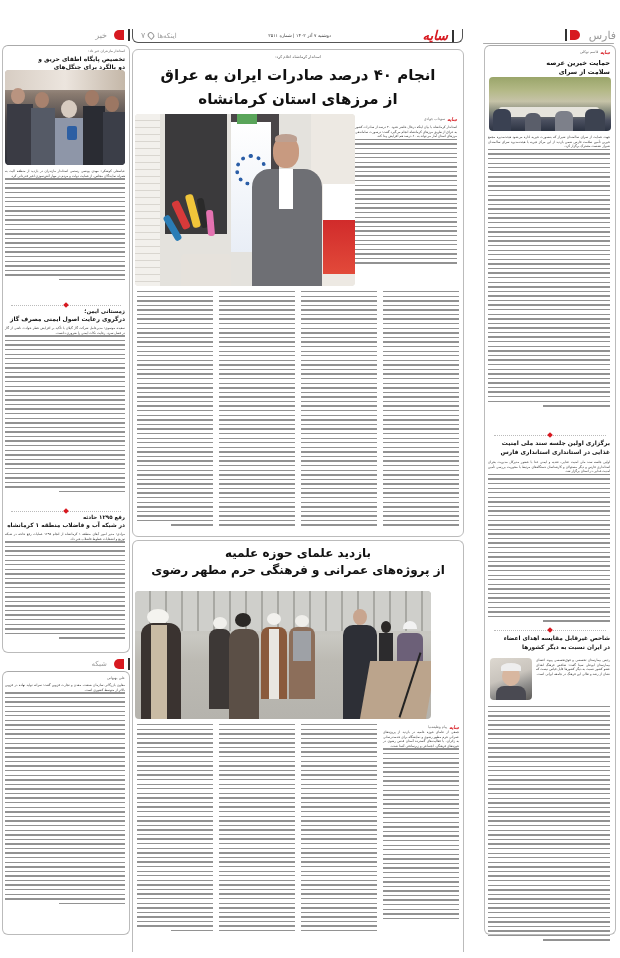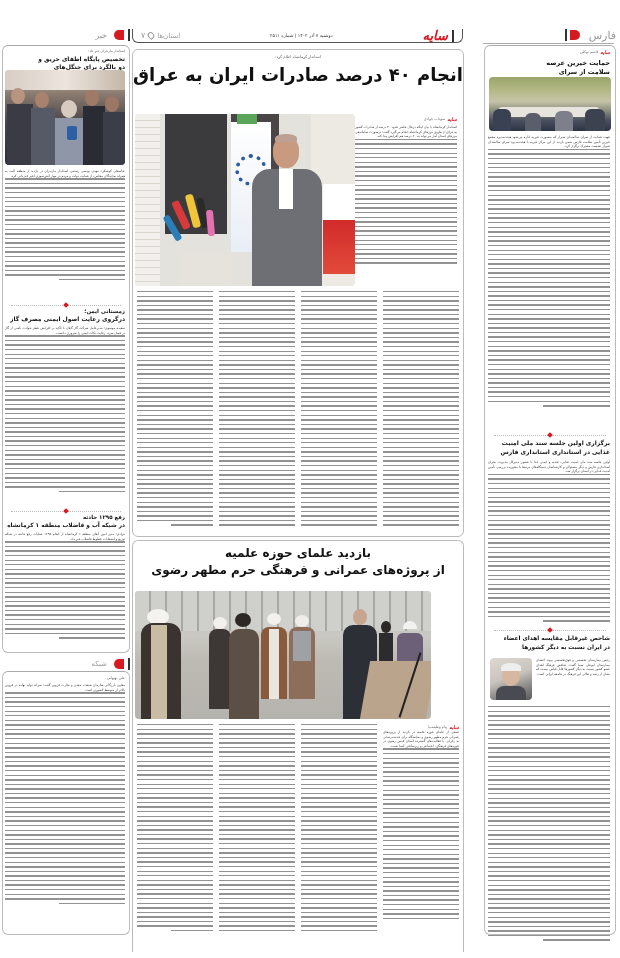--- a/index.html
+++ b/index.html
@@ -25,21 +25,21 @@
 
   
   .panel { position: absolute; border: 1px solid #bbb; border-radius: 6px; background: #fff; }
 
   .tiny { font-size: 3.2px; line-height: 4.6px; color: #333; text-align: justify; }
   .kicker { font-size: 3.8px; color: #555; }
   .byline { display: flex; align-items: center; gap: 2px; font-size: 3.6px; color: #666; }
   .byline .sayeh { color: #d71920; font-style: italic; font-weight: bold; font-size: 5px; font-family: "DejaVu Serif", serif; }
 
   .h-small { font-size: 7px; font-weight: bold; line-height: 9px; color: #111; }
-  .h-main { font-size: 18px; font-weight: bold; line-height: 22px; color: #111; text-align: center; }
+  .h-main { font-size: 15px; font-weight: bold; line-height: 22px; color: #111; text-align: center; }
   .h-second { font-size: 12px; font-weight: bold; line-height: 16px; color: #111; text-align: center; }
 
   .divider { position: relative; height: 6px; }
   .divider::before { content: ""; position: absolute; left: 4px; right: 4px; top: 3px; border-top: 1px dotted #bbb; }
   .divider span { position: absolute; left: 50%; top: 1px; width: 4px; height: 4px; margin-left: -2px; background: #d71920; transform: rotate(45deg); }
 
   .photo { position: absolute; border-radius: 4px; overflow: hidden; }
 
   .col-text { position: absolute; }
   .line { height: 1.4px; background: #6e6e6e; margin: 0 0 3.2px 0; opacity: 0.75; }
@@ -56,21 +56,21 @@
       <span class="sec-marker"></span>
       <span class="sec-label" style="font-size:11px; margin-left:6px;">فارس</span>
     </div>
   </div>
   <div style="position:absolute; left:483px; top:43px; width:131px; height:1px; border-top:1px solid #aaa; border-radius:6px;"></div>
 
   <div class="masthead" style="direction:ltr;">
     <div class="provinces">
       <span style="font-size:8px;">۷</span>
       <span class="pin-icon"></span>
-      <span style="font-size:7px;">استان‌ها</span>
+      <span style="font-size:7px;">اینکه‌ها</span>
     </div>
     <div class="issue-info" style="direction:rtl;">دوشنبه ۷ آذر ۱۴۰۲ | شماره ۲۵۱۱</div>
     <div style="display:flex; align-items:center;">
       <span class="logo">سایه</span>
       <span class="logo-bar"></span>
     </div>
   </div>
 
   <div class="sec-head" style="left:90px; top:27px; width:40px;">
     <div class="sec-tab" style="direction:ltr;justify-content:space-between;">
@@ -270,20 +270,21 @@
           <div class="line"></div>
           <div class="line"></div>
           <div class="line short"></div>
         </div>
     </div>
   </div>
 
   <div class="panel" style="left:132px; top:49px; width:332px; height:488px;">
     <div class="kicker" style="position:absolute; top:4px; left:0; right:0; text-align:center;">استاندار کرمانشاه اعلام کرد:</div>
     <div class="h-main" style="position:absolute; top:14px; left:0; right:0;">انجام ۴۰ درصد صادرات ایران به عراق</div>
+    <div class="h-main" style="position:absolute; top:38px; left:0; right:0;">از مرزهای استان کرمانشاه</div>
 
     <div class="photo" style="left:2px; top:64px; width:220px; height:172px; background:#e4e2dd;">
       <div style="position:absolute; left:0; top:0; width:25px; height:172px; background:repeating-linear-gradient(180deg,#f2f0ec 0 6px,#d9d6d0 6px 7px);"></div>
       <div style="position:absolute; left:30px; top:0; width:62px; height:120px; background:#3b3a3c;"></div>
       <div style="position:absolute; left:96px; top:0; width:48px; height:90px; background:#4a4648;"></div>
       <div style="position:absolute; left:176px; top:0; width:44px; height:172px; background:#ede9e3;"></div>
       <div style="position:absolute; left:188px; top:70px; width:32px; height:90px; background:linear-gradient(180deg,#fff 0%,#fff 40%,#d12b2b 40%,#e24a3a 100%);"></div>
       <div style="position:absolute; left:96px; top:8px; width:40px; height:130px; background:linear-gradient(180deg,#fff 0%,#e9eef6 100%);"></div>
       <div style="position:absolute; left:100px; top:40px; width:32px; height:32px; border-radius:50%; border:4px dotted #2b5ea7;"></div>
       <div style="position:absolute; left:102px; top:0; width:20px; height:10px; background:#5aa55a;"></div>

